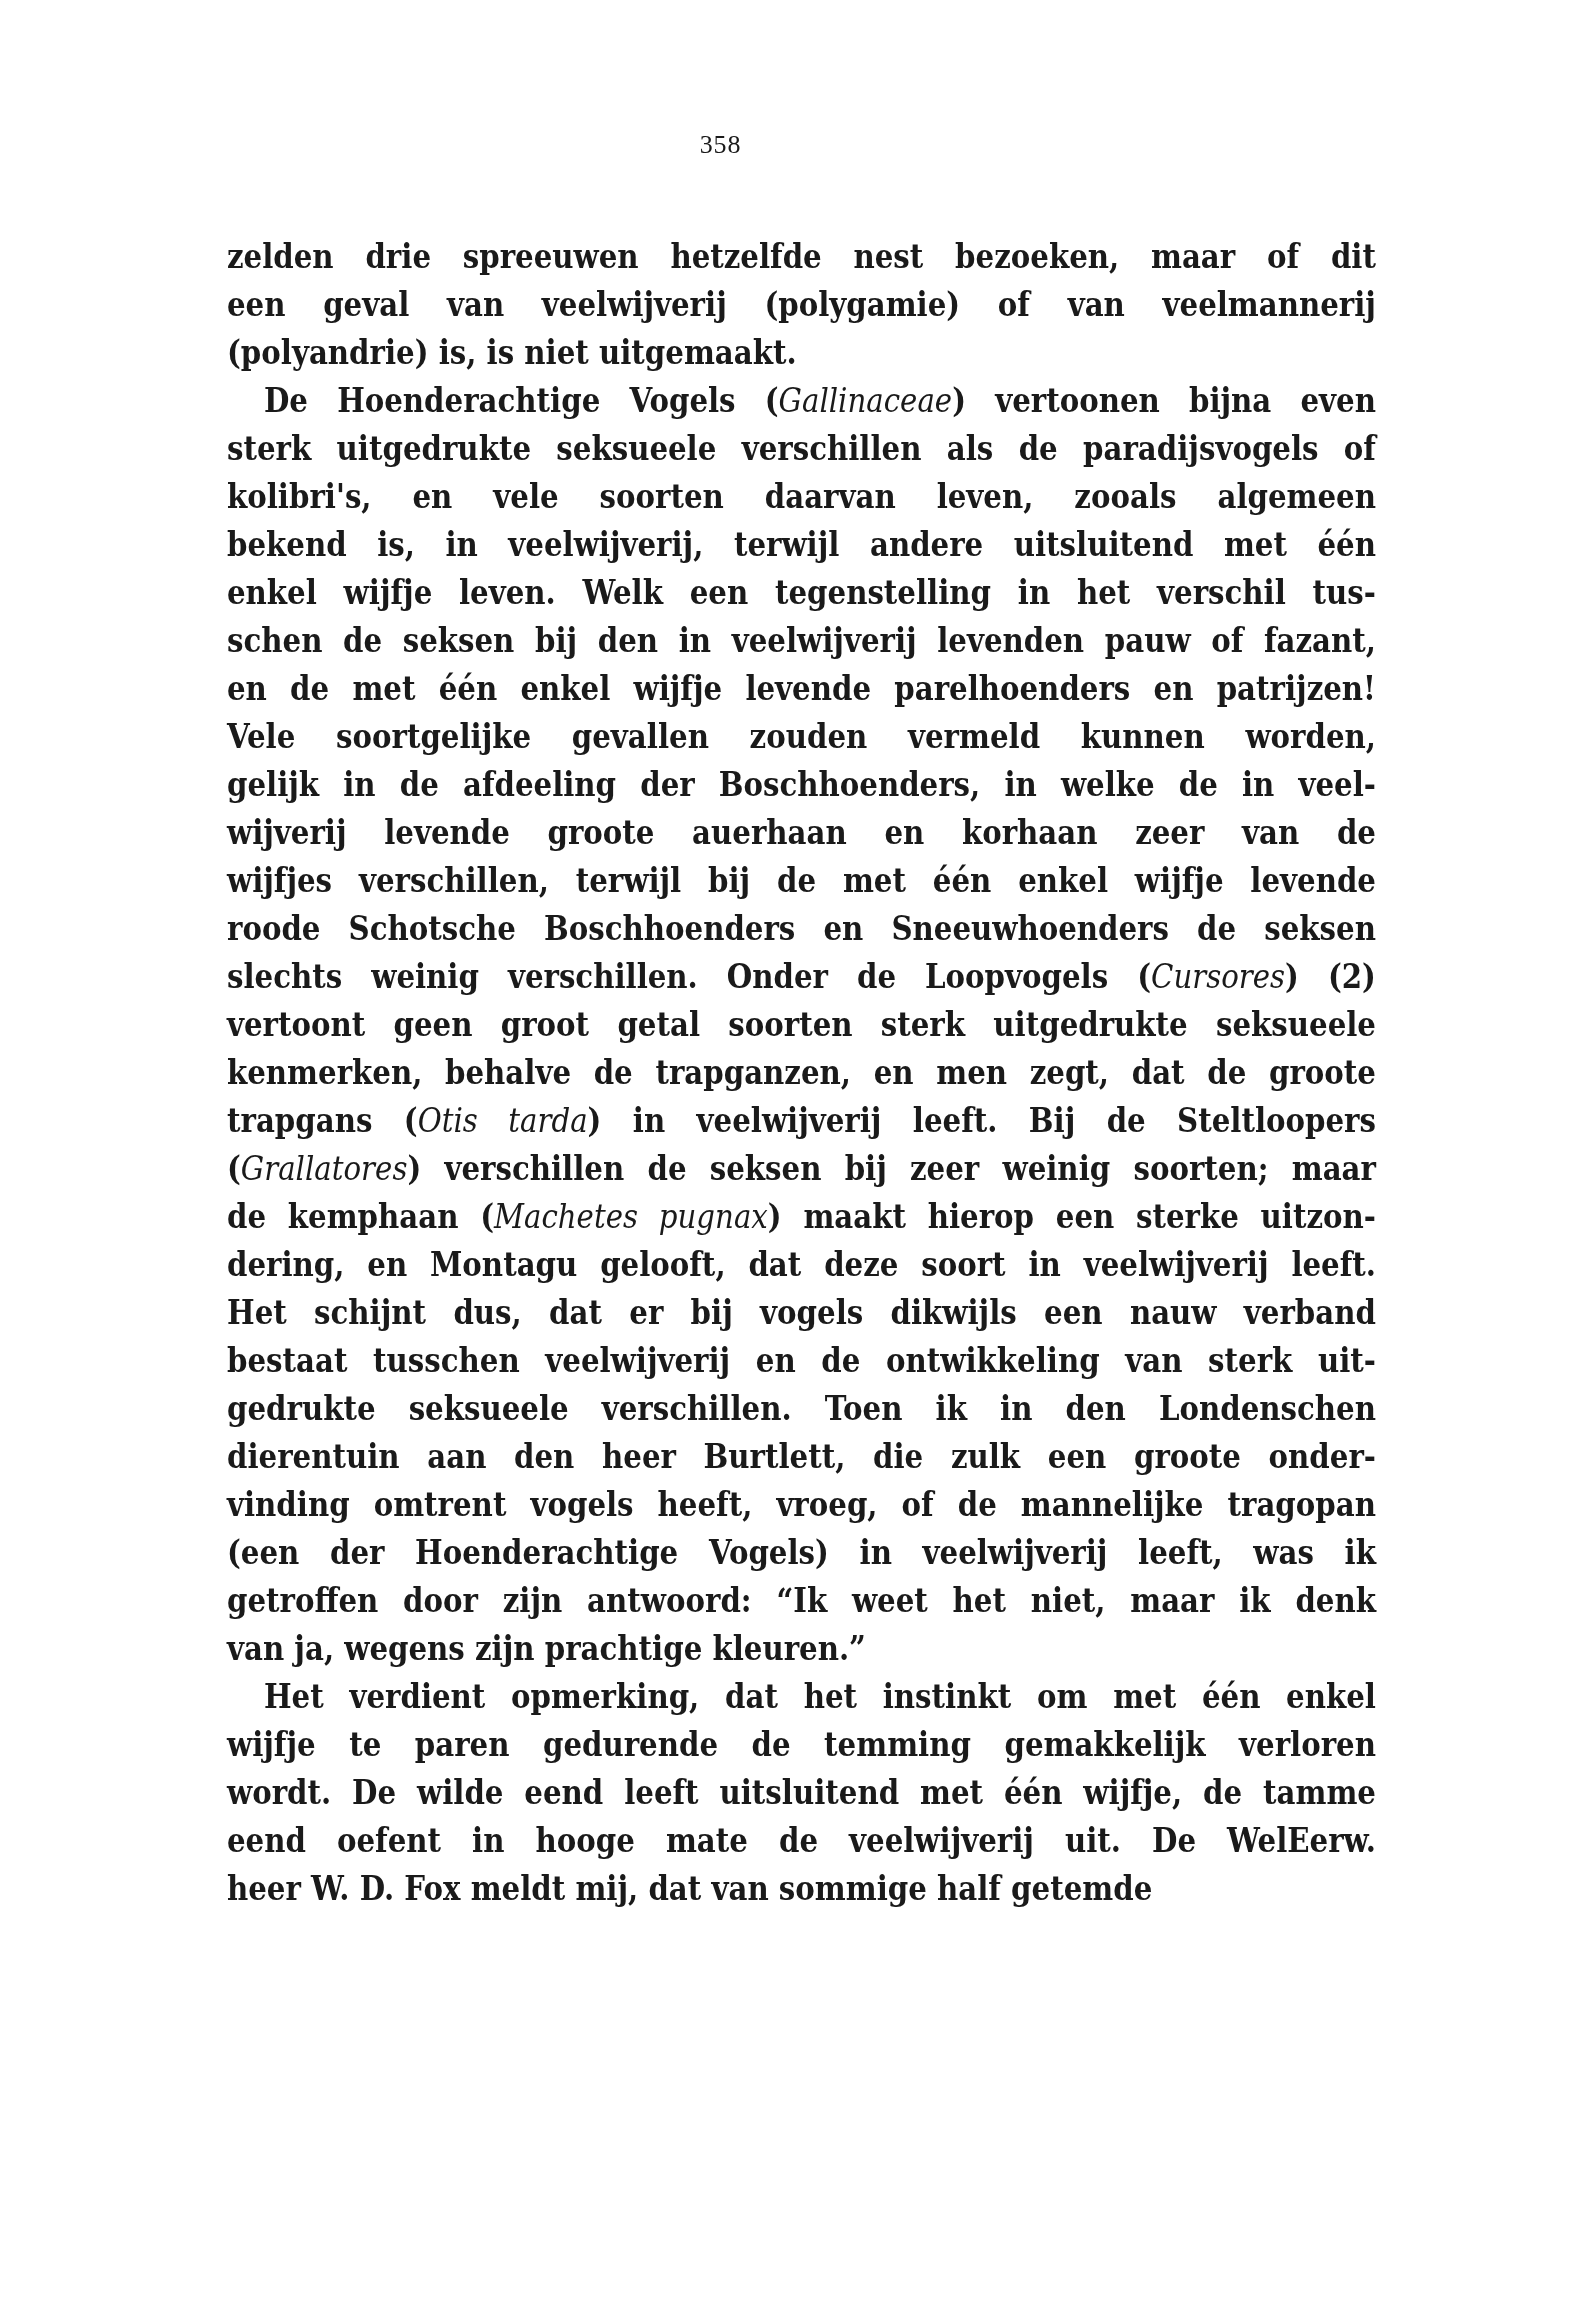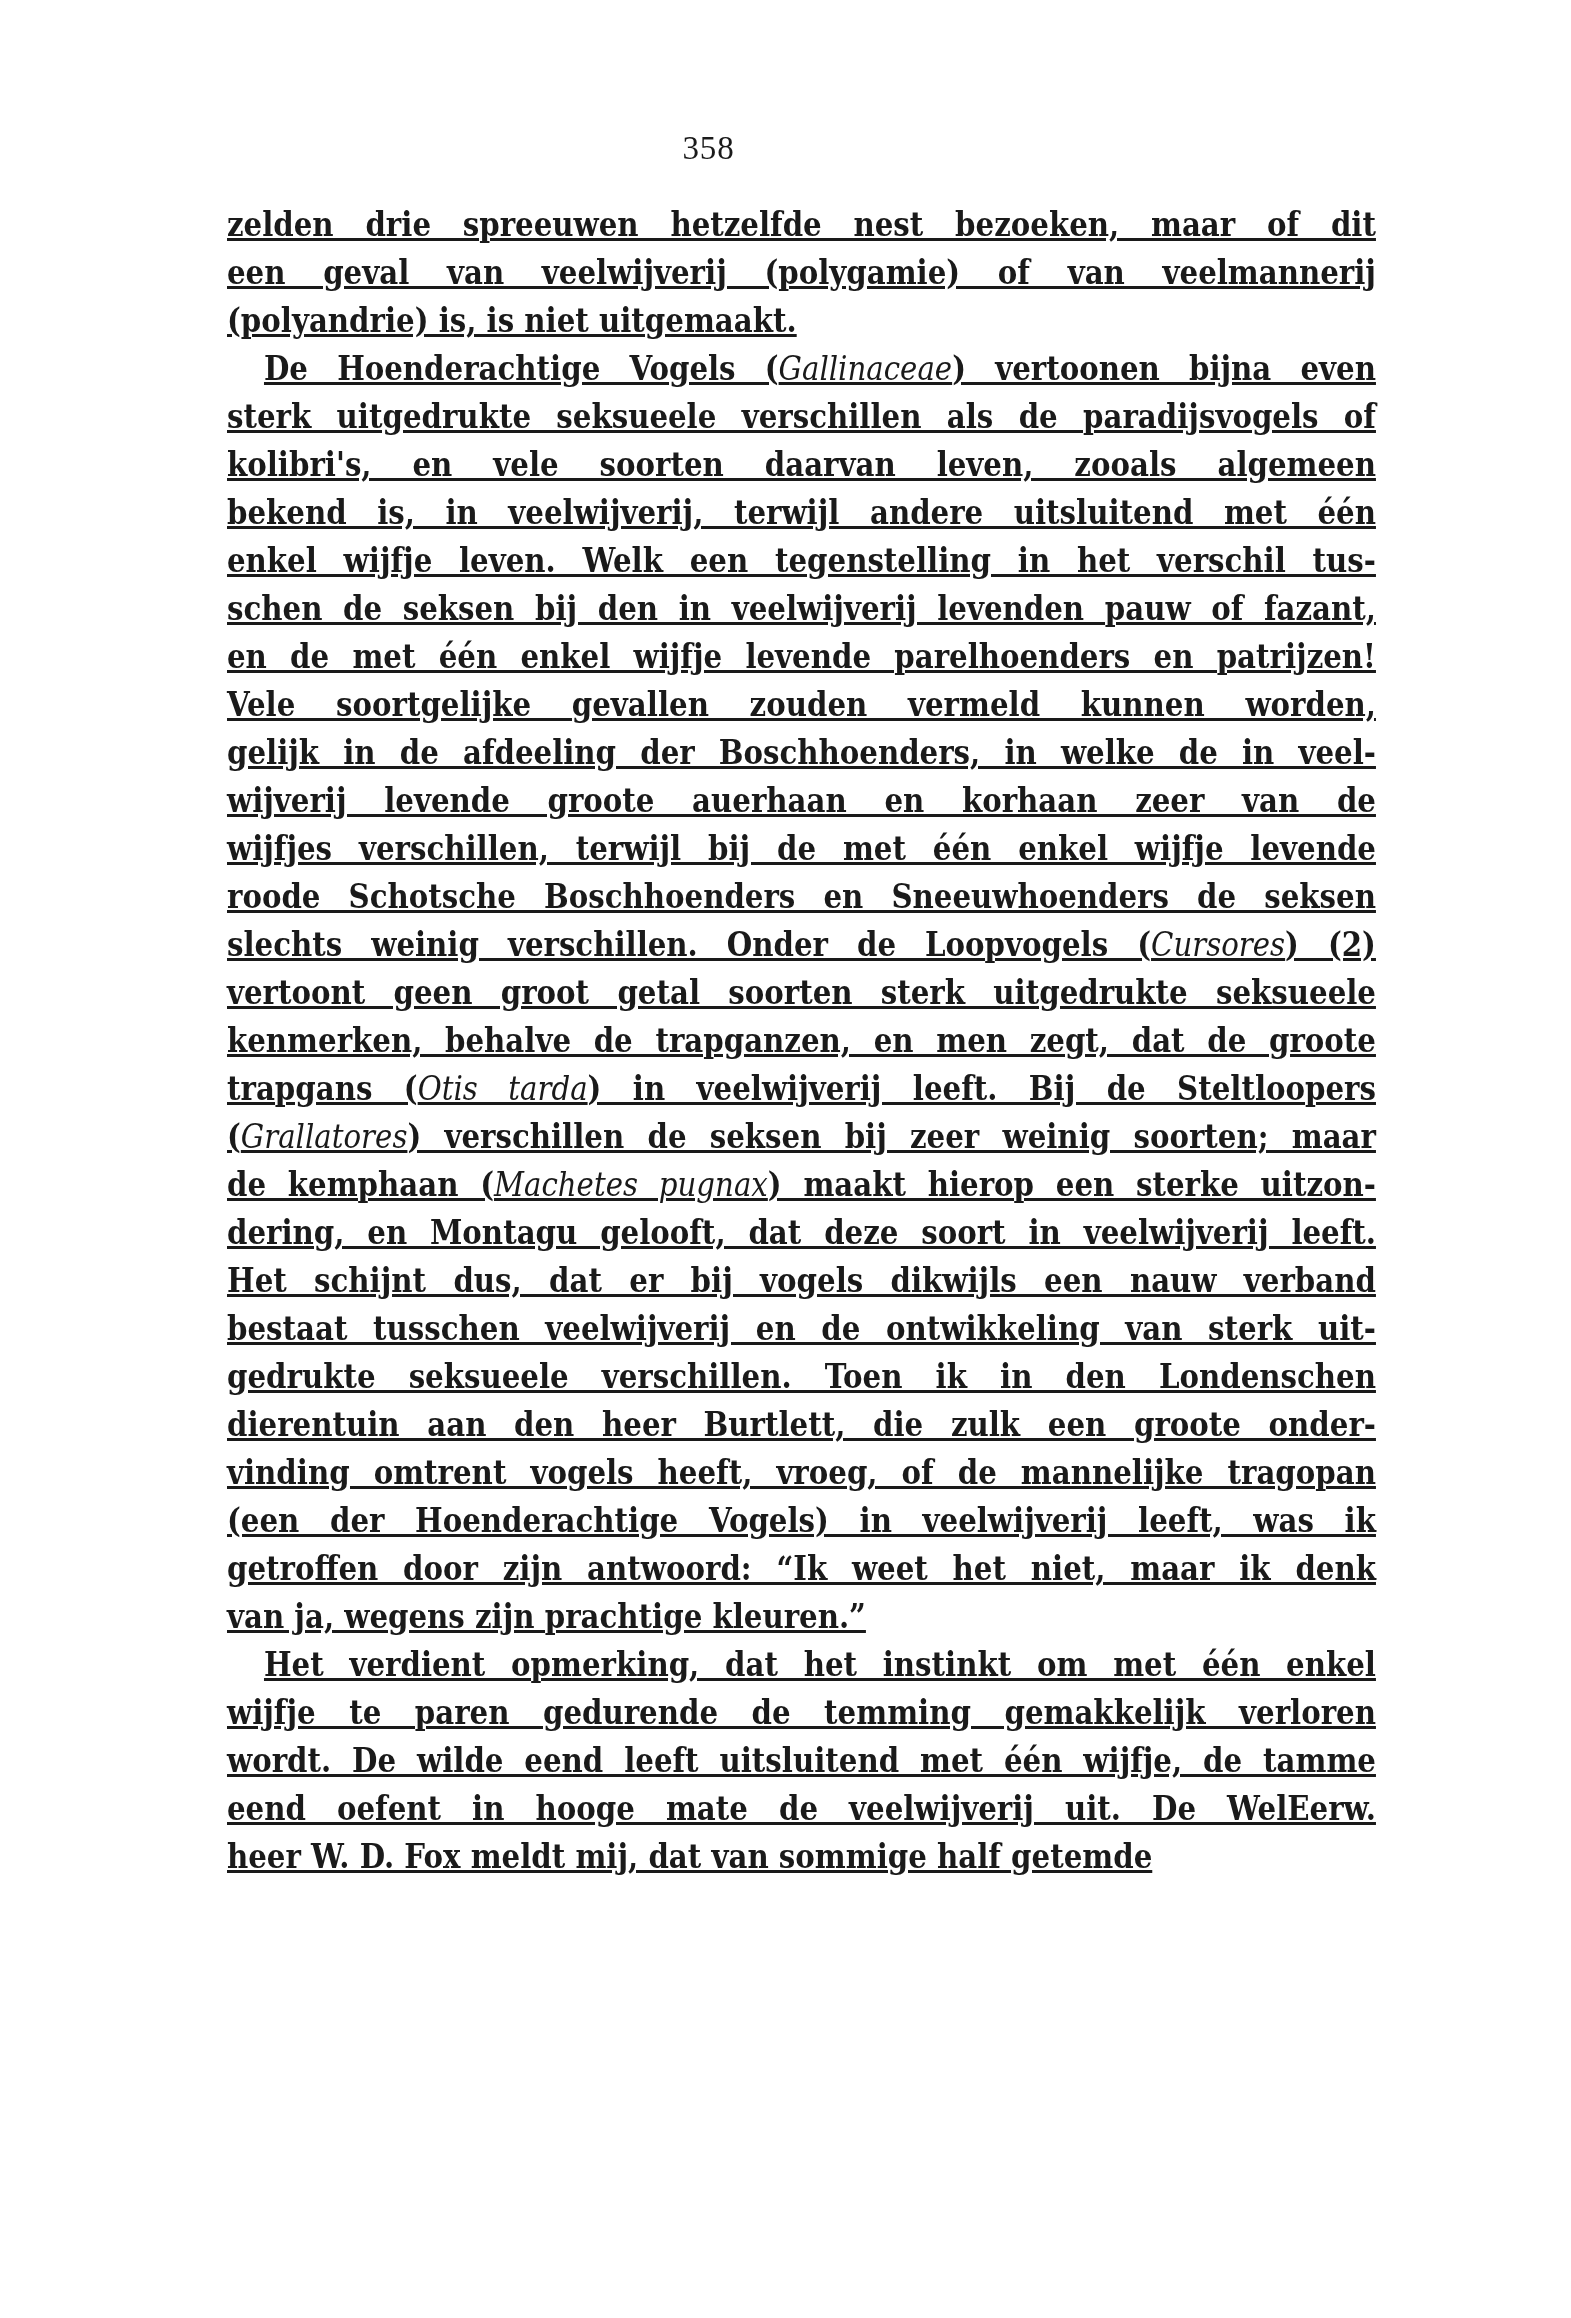--- a/index.html
+++ b/index.html
@@ -11,34 +11,33 @@
       width: 1571px;
       height: 2399px;
       position: relative;
       overflow: hidden;
       color: #1a1a1a;
       font-family: "DejaVu Serif", "Liberation Serif", serif;
     }
     .page-number {
       position: absolute;
       top: 132px;
-      left: 0;
+      left: 12px;
       width: 1417px;
       text-align: center;
-      font-size: 33px;
+      font-size: 26px;
       letter-spacing: 0.9px;
       line-height: 1;
       font-family: "Liberation Serif", serif;
     }
     .text-block {
       position: absolute;
-      top: 200px;
+      top: 232px;
       left: 227px;
       width: 1149px;
-      text-decoration: underline;
     }
     .line {
       display: block;
       height: 48px;
       line-height: 48px;
       font-size: 34px;
       font-weight: bold;
       white-space: nowrap;
       text-align: justify;
       text-align-last: justify;

